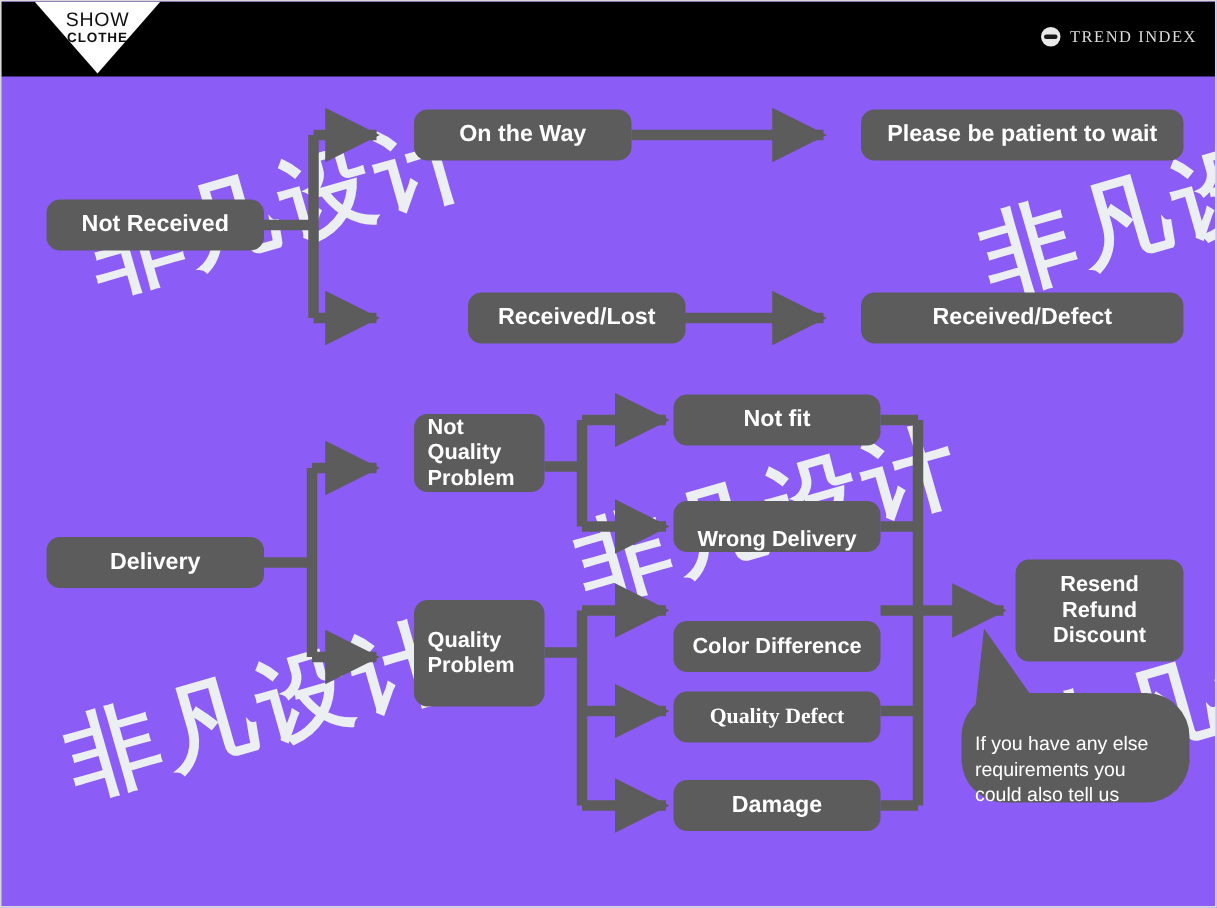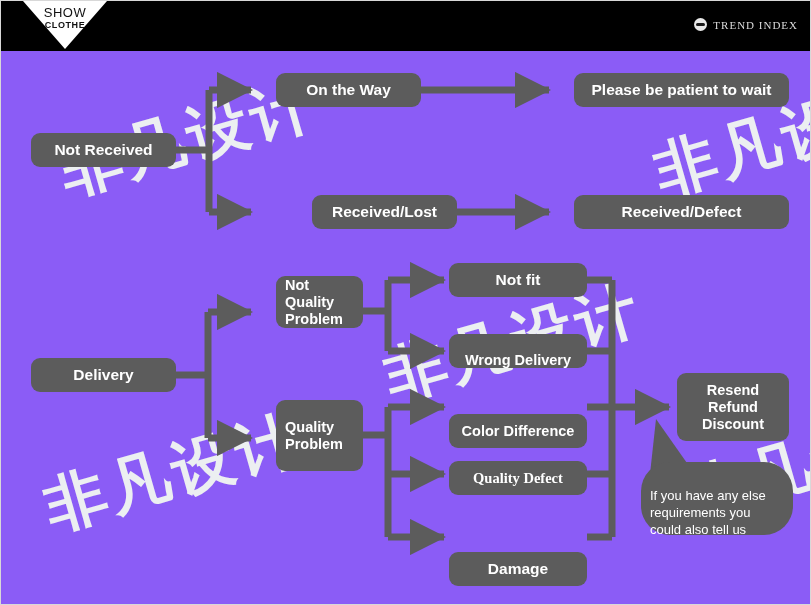--- a/index.html
+++ b/index.html
@@ -287,21 +287,21 @@
     </div>
 
     <div class="node center t15" style="left:448px; top:339px; width:138px; height:34px;margin-top:24px;">
       <span>Color Difference</span>
     </div>
 
     <div class="node center t15" style="left:448px; top:410px; width:138px; height:34px;font-family:Liberation Serif, serif;">
       <span>Quality Defect</span>
     </div>
 
-    <div class="node center t16" style="left:448px; top:469px; width:138px; height:34px;margin-top:32px;">
+    <div class="node center t16" style="left:448px; top:469px; width:138px; height:34px;">
       <span>Damage</span>
     </div>
 
     <div class="node center t15" style="left:676px; top:322px; width:112px; height:68px;">
       <span class="multiline">Resend
 Refund
 Discount</span>
     </div>
 
     <div id="callout" style="left:640px; top:411px; width:152px; height:73px;border-radius:29px;">

